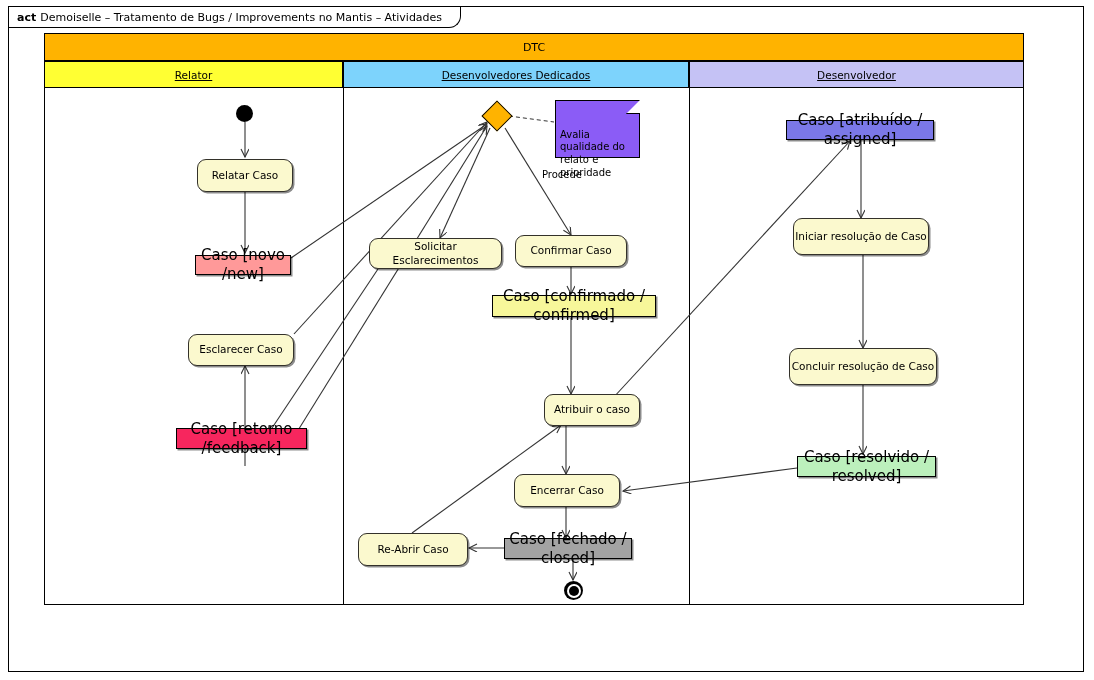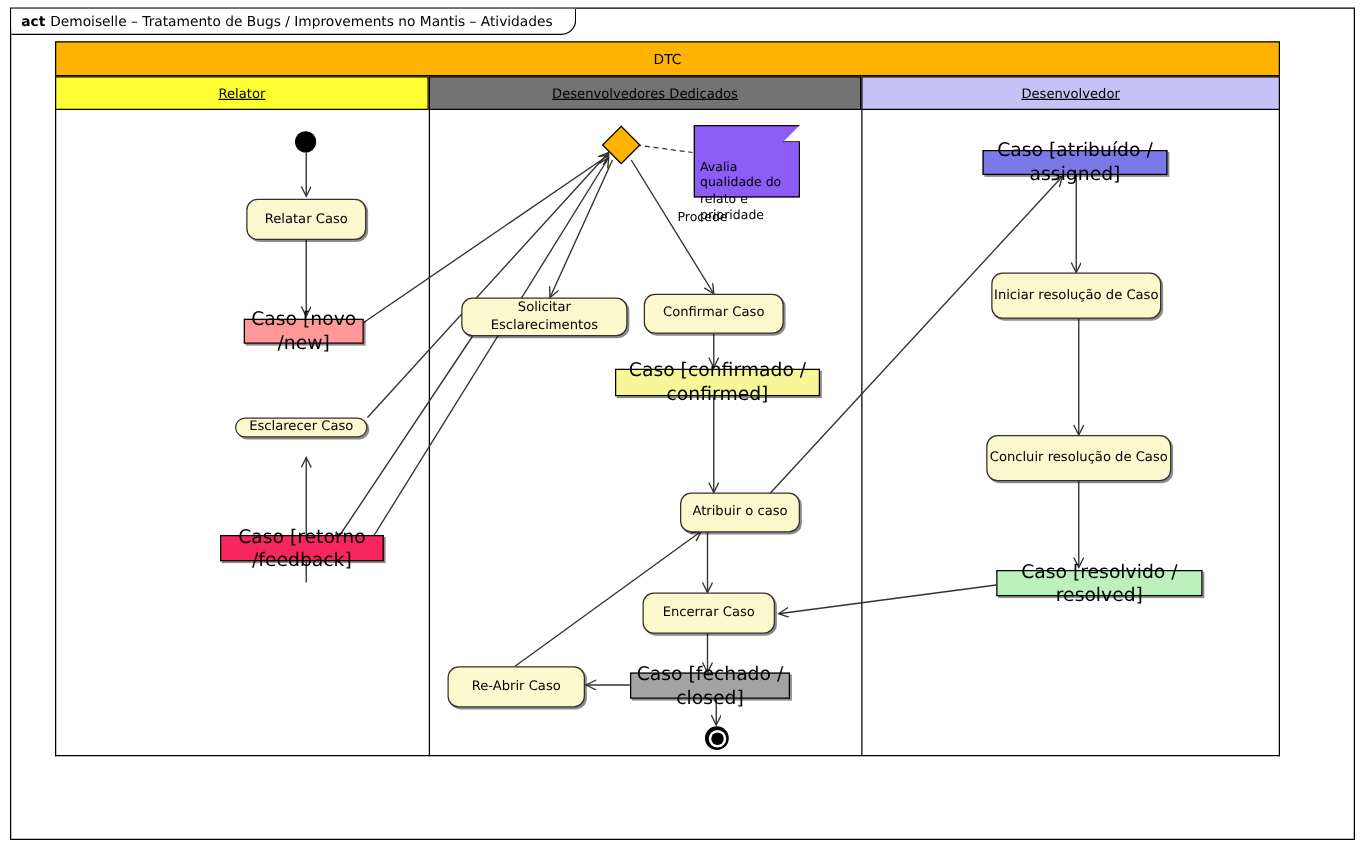--- a/index.html
+++ b/index.html
@@ -210,21 +210,21 @@
 
   <div class="pool">
     <div class="pool-header">
       <span>DTC</span>
     </div>
 
     <div class="lane-headers">
       <div class="lane-head" style="left:0px;width:299px;background:#ffff33;">
         <span>Relator</span>
       </div>
-      <div class="lane-head" style="left:299px;width:346px;background:#737373;">
+      <div class="lane-head" style="left:299px;width:346px;background:#7dd3fc;">
         <span>Desenvolvedores Dedicados</span>
       </div>
       <div class="lane-head" style="left:645px;width:335px;background:#c5c2f5;">
         <span>Desenvolvedor</span>
       </div>
     </div>
 
     <div class="lane-body-wrap">
       <div class="lane-divider" style="left:298px;"></div>
       <div class="lane-divider" style="left:644px;"></div>
@@ -276,21 +276,21 @@
   <div class="initial-node" style="left:236px;top:105px;"></div>
 
   <div class="node activity" style="left:197px;top:159px;width:96px;height:33px;">
     <span>Relatar Caso</span>
   </div>
 
   <div class="node objnode" style="left:195px;top:255px;width:96px;height:20px;background:#ff9999;">
     <span>Caso [novo /new]</span>
   </div>
 
-  <div class="node activity" style="left:188px;top:334px;width:106px;height:16px;align-items:center;">
+  <div class="node activity" style="left:188px;top:334px;width:106px;height:32px;align-items:center;">
     <span>Esclarecer Caso</span>
   </div>
 
   <div class="node objnode" style="left:176px;top:428px;width:131px;height:21px;background:#f7265e;">
     <span>Caso [retorno /feedback]</span>
   </div>
 
   <div class="decision" style="left:486px;top:105px;"></div>
 
   <div class="note" style="left:555px;top:100px;width:85px;height:58px;">
@@ -338,17 +338,17 @@
   </div>
 
   <div class="node activity" style="left:793px;top:218px;width:136px;height:37px;">
     <span>Iniciar resolução de Caso</span>
   </div>
 
   <div class="node activity" style="left:789px;top:348px;width:148px;height:37px;">
     <span>Concluir resolução de Caso</span>
   </div>
 
-  <div class="node objnode" style="left:797px;top:456px;width:165px;height:21px;background:#bcf0bc;">
+  <div class="node objnode" style="left:797px;top:456px;width:139px;height:21px;background:#bcf0bc;">
     <span>Caso [resolvido / resolved]</span>
   </div>
 
 </div>
 
 </body></html>

